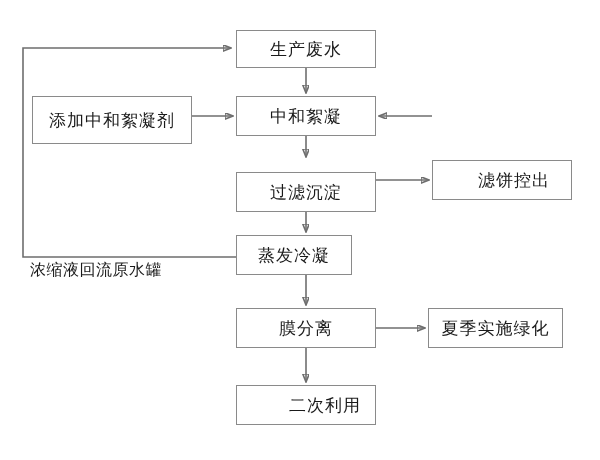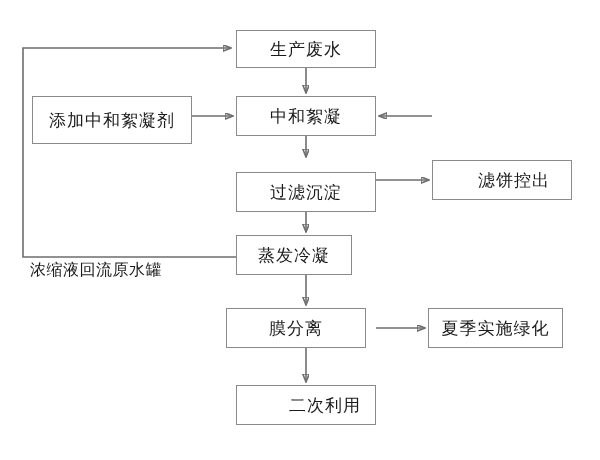--- a/index.html
+++ b/index.html
@@ -104,21 +104,21 @@
   </div>
 
   <div class="node" style="left:432px; top:160px; width:140px; height:40px;padding-left:24px;">
     <span>滤饼控出</span>
   </div>
 
   <div class="node" style="left:236px; top:235px; width:116px; height:40px;">
     <span>蒸发冷凝</span>
   </div>
 
-  <div class="node" style="left:226px; top:308px; width:140px; height:40px;">
+  <div class="node" style="left:236px; top:308px; width:140px; height:40px;">
     <span>膜分离</span>
   </div>
 
   <div class="node" style="left:428px; top:308px; width:135px; height:40px;font-family:Liberation Serif, serif;">
     <span>夏季实施绿化</span>
   </div>
 
   <div class="node" style="left:236px; top:385px; width:140px; height:40px;padding-left:38px;">
     <span>二次利用</span>
   </div>

